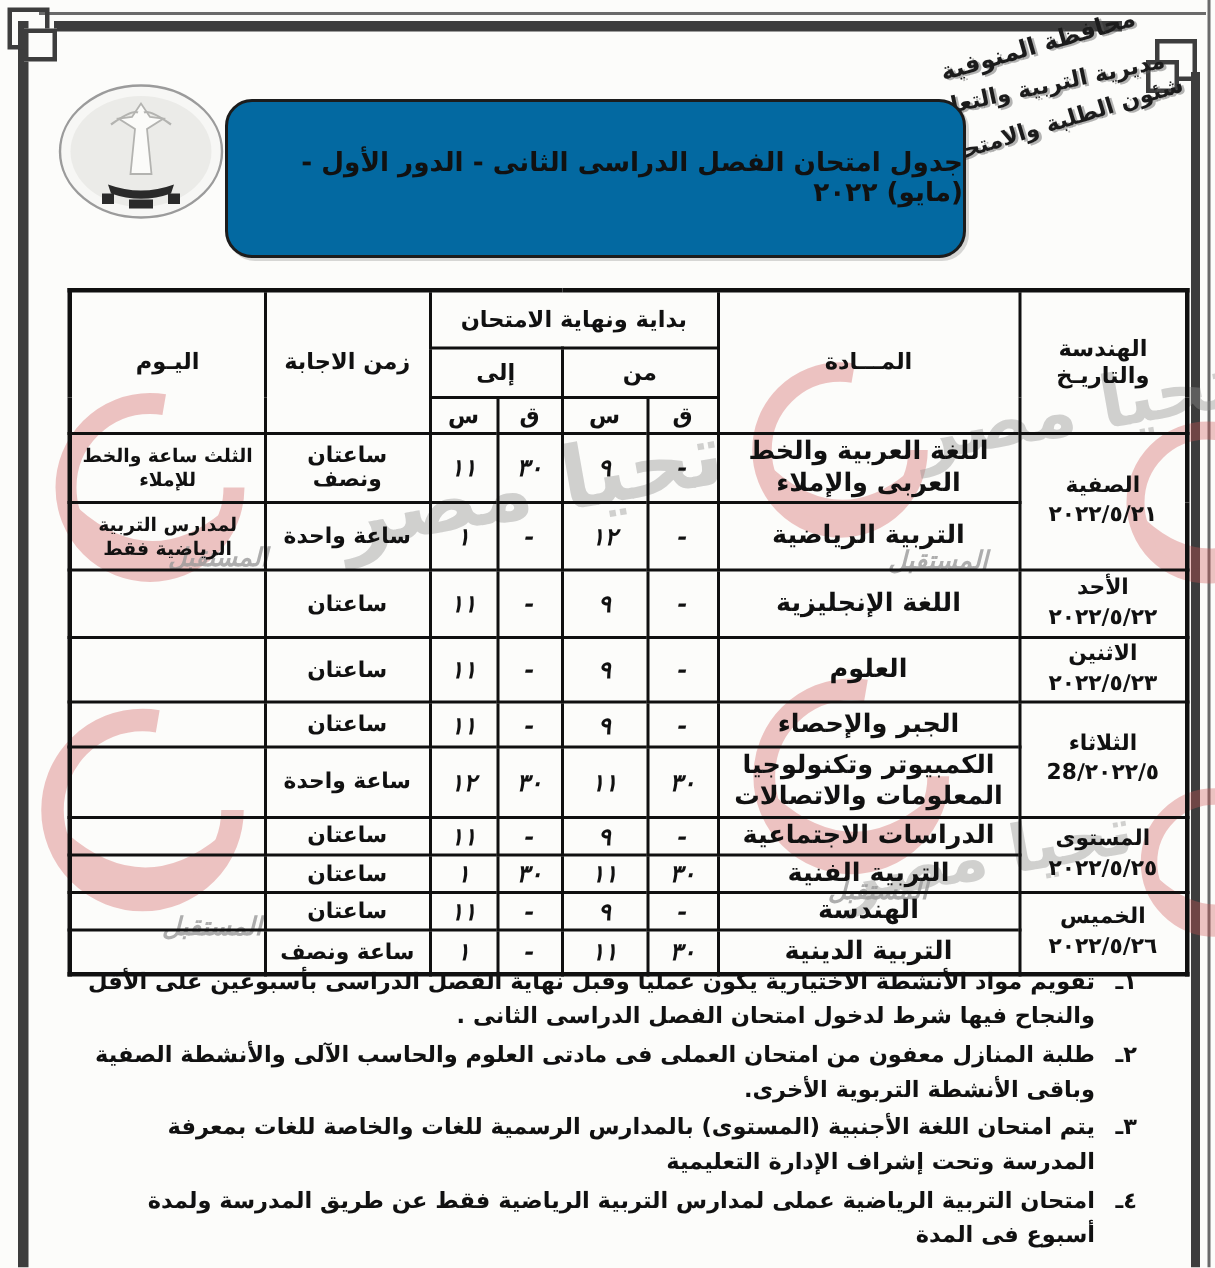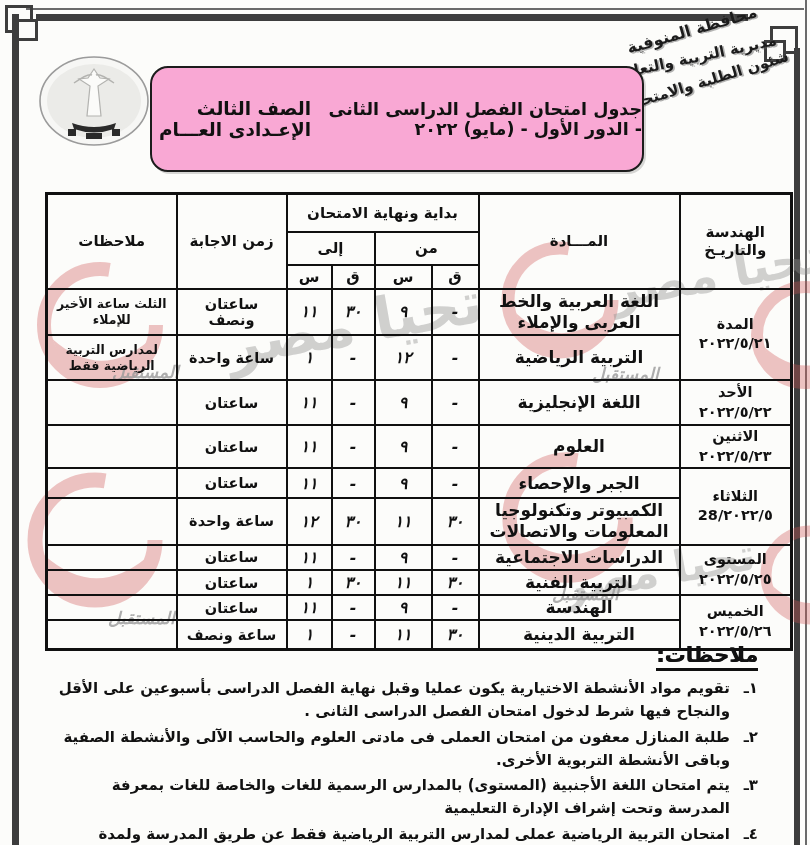--- a/index.html
+++ b/index.html
@@ -30,21 +30,21 @@
   
   .stamp { position:absolute; right:14px; top:20px; width:200px; text-align:center; transform:rotate(-9deg); }
   .stamp div { font-weight:bold; color:#1c1c1c; text-shadow:1.5px 1.5px 0 rgba(90,90,90,.45); }
   .stamp .s1 { font-size:16px; transform:rotate(-7deg); }
   .stamp .s2 { font-size:15px; transform:rotate(-3deg); margin-top:9px; }
   .stamp .s3 { font-size:15px; transform:rotate(-8deg); margin-top:8px; }
 
   
   .title-box {
     position:absolute; left:150px; top:66px; width:494px; height:106px;
-    border:2.5px solid #1c1c1c; border-radius:18px; background:#f9a8d4;
+    border:2.5px solid #1c1c1c; border-radius:18px; background:#0369a1;
     display:flex; flex-direction:row; justify-content:center; align-items:center; gap:12px;
     box-shadow: 2px 2px 0 rgba(0,0,0,.15);
   }
   .title-box .t1 { font-size:17.5px; font-weight:bold; }
   .title-box .t2 { font-size:18.5px; font-weight:bold; }
 
   
   table.exam {
     position:absolute; top:192px; left:45px; width:745px;
     border-collapse:collapse; table-layout:fixed;
@@ -166,66 +166,65 @@
 </div>
 
 <div class="stamp">
   <div class="s1">محافظة المنوفية</div>
   <div class="s2">مديرية التربية والتعليم</div>
   <div class="s3">شئون الطلبة والامتحانات</div>
 </div>
 
 <div class="title-box">
   <div class="t1">جدول امتحان الفصل الدراسى الثانى - الدور الأول - (مايو) ٢٠٢٢</div>
-  <div class="t2">الصف الثالث الإعـدادى العـــام</div>
 </div>
 
 <table class="exam">
   <colgroup>
     <col style="width:112px">
       <col style="width:201px">
       <col style="width:47px">
       <col style="width:57px">
     <col style="width:43px">
       <col style="width:45px">
       <col style="width:110px">
       <col style="width:130px">
   </colgroup>
   <thead>
     <tr>
       <th rowspan="3">الهندسة والتاريـخ</th>
       <th rowspan="3">المـــادة</th>
       <th colspan="4" class="h-sub">بداية ونهاية الامتحان</th>
       <th rowspan="3">زمن الاجابة</th>
-      <th rowspan="3">ملاحظات</th>
+      <th rowspan="3">اليـوم</th>
     </tr>
     <tr>
       <th colspan="2">من</th>
       <th colspan="2">إلى</th>
     </tr>
     <tr>
       <th class="h-sub">ق</th>
       <th class="h-sub">س</th>
       <th class="h-sub">ق</th>
       <th class="h-sub">س</th>
     </tr>
   </thead>
   <tbody>
       <tr>
         <td rowspan="2" class="c-day">
-          <div>المدة</div>
+          <div>الصفية</div>
           <div>٢٠٢٢/٥/٢١</div>
         </td>
         <td class="c-subject">اللغة العربية والخط العربى والإملاء</td>
         <td class="c-num">-</td>
         <td class="c-num">٩</td>
         <td class="c-num">٣٠</td>
         <td class="c-num">١١</td>
         <td class="c-dur">ساعتان ونصف</td>
-        <td class="c-note">الثلث ساعة الأخير للإملاء</td>
+        <td class="c-note">الثلث ساعة والخط للإملاء</td>
       </tr>
       <tr>
         <td class="c-subject">التربية الرياضية</td>
         <td class="c-num">-</td>
         <td class="c-num">١٢</td>
         <td class="c-num">-</td>
         <td class="c-num">١</td>
         <td class="c-dur">ساعة واحدة</td>
         <td class="c-note">لمدارس التربية الرياضية فقط</td>
       </tr>
@@ -318,21 +317,20 @@
         <td class="c-num">١١</td>
         <td class="c-num">-</td>
         <td class="c-num">١</td>
         <td class="c-dur">ساعة ونصف</td>
         <td class="c-note"></td>
       </tr>
     </tbody>
 </table>
 
 <div class="notes">
-  <div class="notes-title">ملاحظات:</div>
   <div>
       <div class="note-item">
         <span class="note-num">١ـ</span>
         <span class="note-text">تقويم مواد الأنشطة الاختيارية يكون عمليا وقبل نهاية الفصل الدراسى بأسبوعين على الأقل والنجاح فيها شرط لدخول امتحان الفصل الدراسى الثانى .</span>
       </div>
       <div class="note-item">
         <span class="note-num">٢ـ</span>
         <span class="note-text">طلبة المنازل معفون من امتحان العملى فى مادتى العلوم والحاسب الآلى والأنشطة الصفية وباقى الأنشطة التربوية الأخرى.</span>
       </div>
       <div class="note-item">

